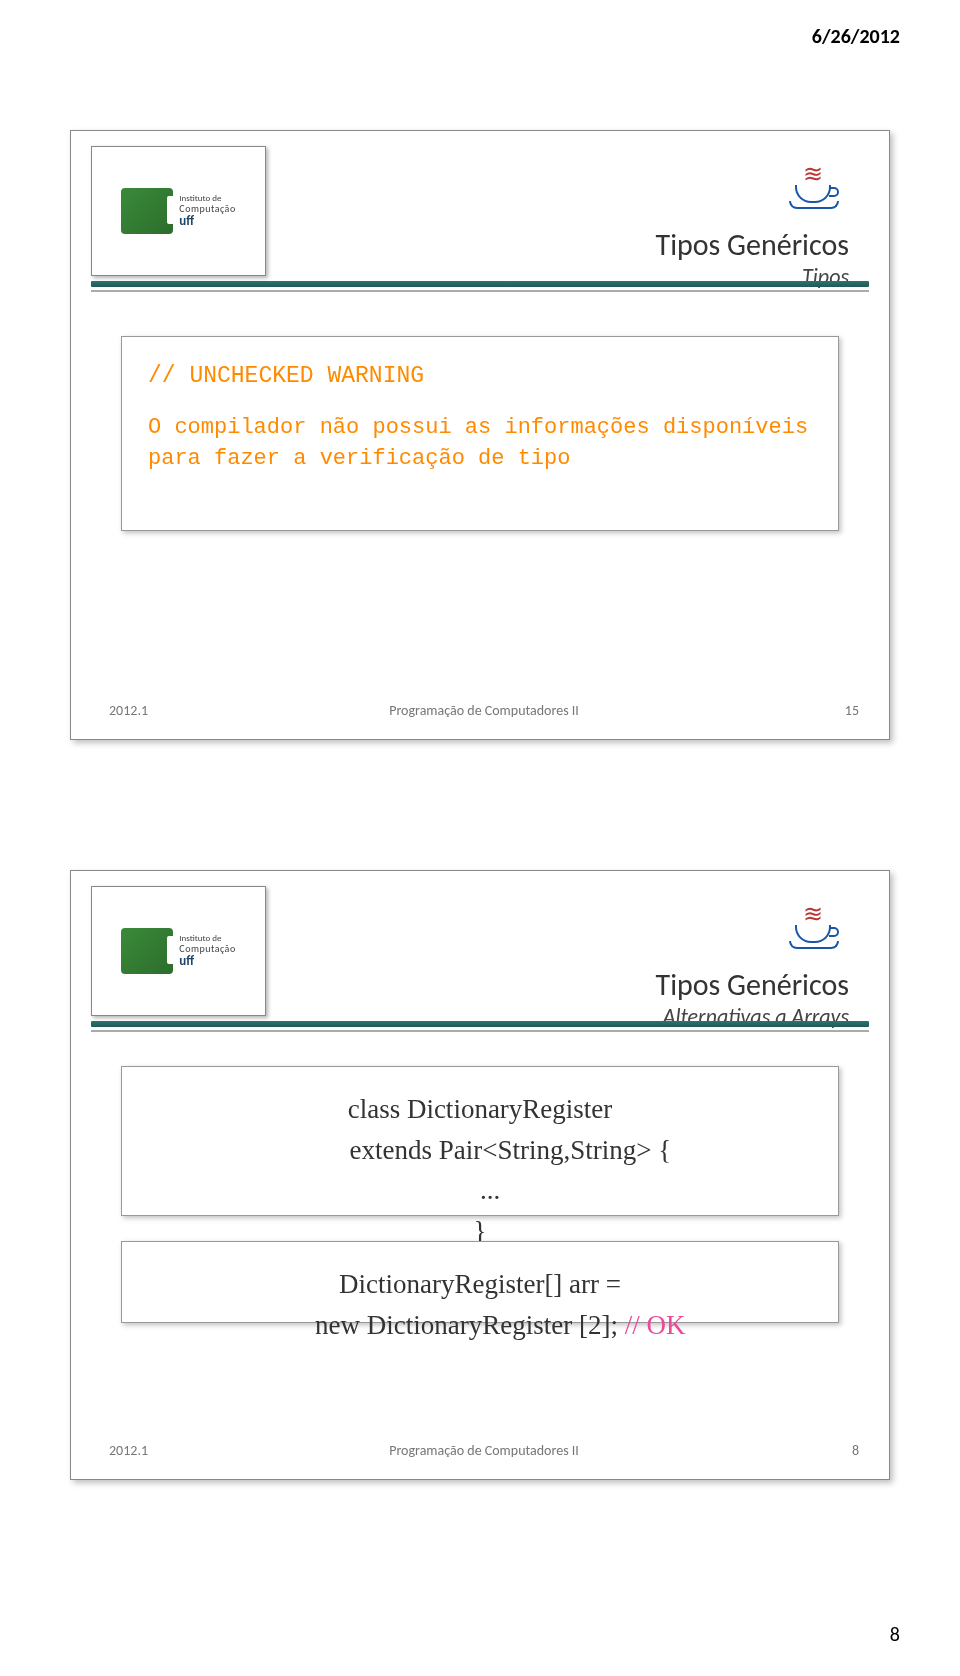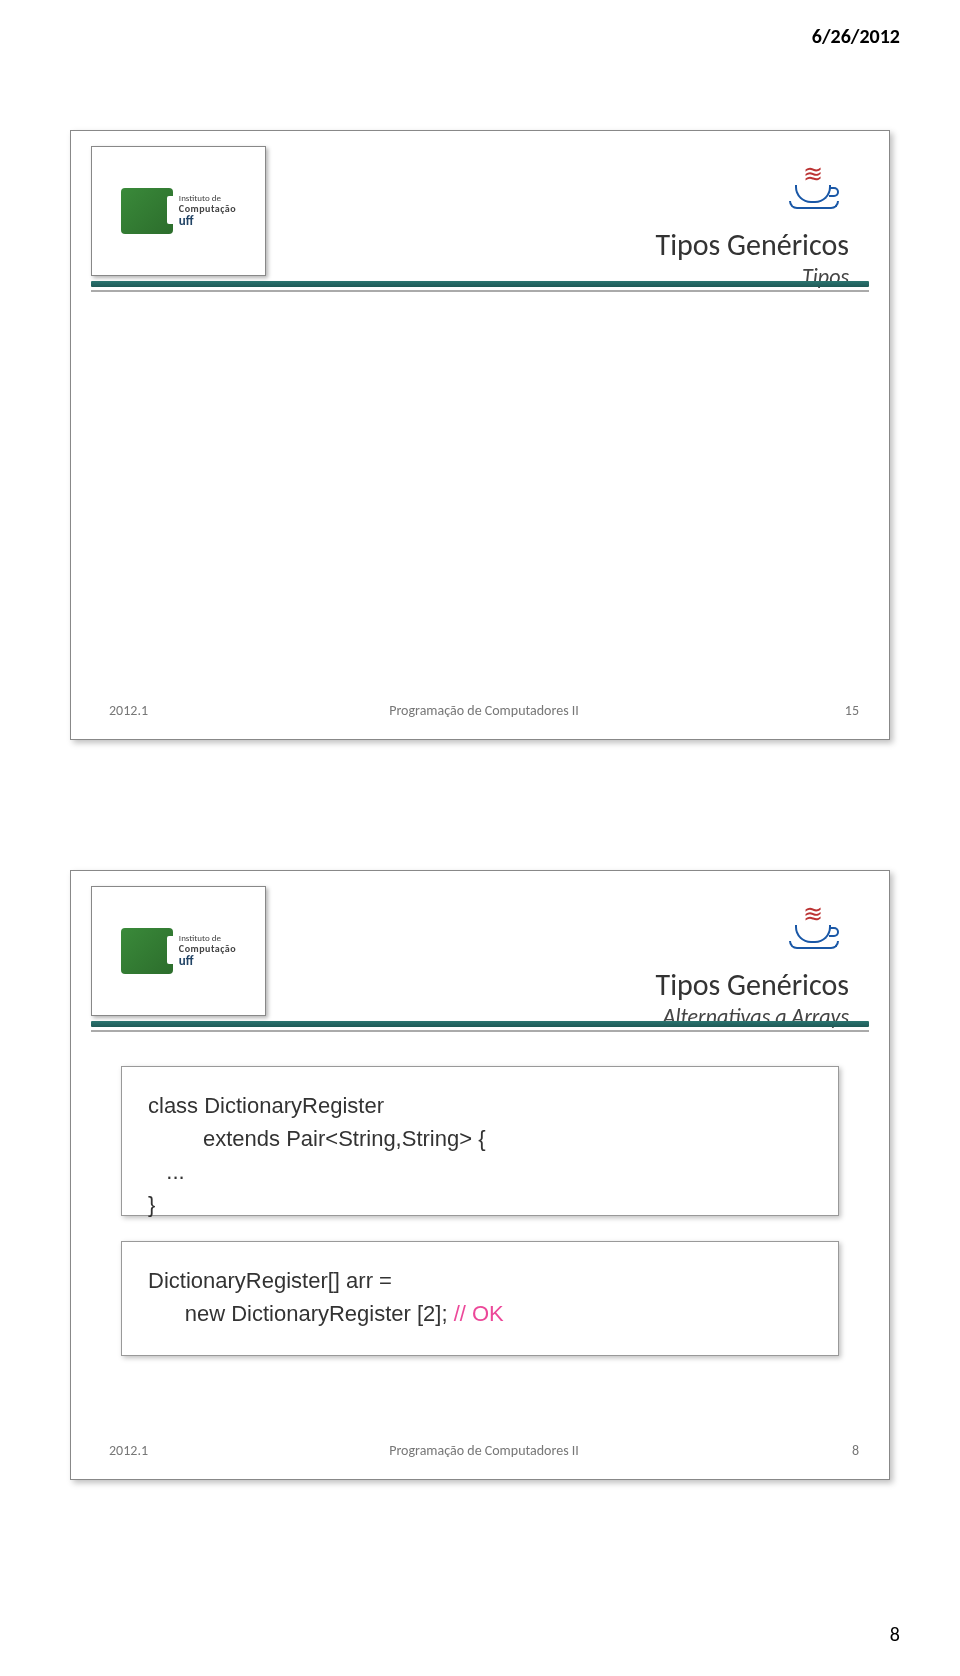--- a/index.html
+++ b/index.html
@@ -61,21 +61,21 @@
     background: linear-gradient(135deg, #3a8a3a 0%, #2c6d2c 100%);
     border-radius: 4px;
     position: relative;
   }
   .logo-swatch::after{
     content:""; position:absolute; right:-4px; top:8px; width:10px; height:28px;
     background:#fff; border-radius:2px;
   }
   .logo-text { font-size: 10px; line-height: 1.1; color:#444; }
   .logo-text .inst { font-size: 9px; }
-  .logo-text .comp { font-weight:bold; letter-spacing:0.5px; }
+  .logo-text .comp { font-weight:normal; letter-spacing:0.5px; }
   .logo-uff { font-size: 13px; color:#246; font-weight:bold; }
   .title-block {
     position: absolute;
     top: 40px;
     right: 40px;
     text-align: right;
   }
   .cup { position:relative; display:inline-block; width:60px; height:45px; margin-bottom:6px; }
   .cup .steam {
     position:absolute; left:14px; top:-12px; font-size:24px; color:#b33; letter-spacing:-4px;
@@ -125,38 +125,39 @@
     right: 50px;
     border: 1px solid #999;
     box-shadow: 2px 2px 5px rgba(0,0,0,0.25);
     background: #fff;
     padding: 22px 26px;
     font-size: 22px;
     line-height: 1.5;
   }
   .slide1 .content-box { top: 205px; height: 195px; }
   .slide2 .content-box.box-a { top: 195px; height: 150px; }
-  .slide2 .content-box.box-b { top: 370px; height: 115px; }
+  .slide2 .content-box.box-b { top: 370px; height: 82px; }
   .code-orange {
     font-family: Consolas, "Courier New", monospace;
     color: #ff8a00;
     font-size: 23px;
   }
   .body-text {
     font-family: Consolas, "Courier New", monospace;
     color: #ff8a00;
     font-size: 22px;
     margin-top: 18px;
     line-height: 1.45;
   }
   .mono {
-    font-family: Liberation Sans, sans-serif;
-    font-size: 22px;
+    font-family: Liberation Serif, serif;
+    font-size: 27px;
     color: #333;
     white-space: pre;
+    text-align: center;
   }
   .comment-green {
     color: #ec4899;
   }
   .slide-footer {
     position: absolute;
     left: 30px;
     right: 30px;
     bottom: 20px;
     font-size: 14px;
@@ -195,20 +196,24 @@
       </div>
       <div class="title-main">Tipos Genéricos</div>
       <div class="title-sub">Tipos</div>
     </div>
   </div>
   <div class="rule-group">
     <div class="rule-teal"></div>
     <div class="rule-gray"></div>
   </div>
 
+  <div class="content-box">
+    <div class="code-orange">// UNCHECKED WARNING</div>
+    <div class="body-text">O compilador não possui as informações disponíveis para fazer a verificação de tipo</div>
+  </div>
 
   <div class="slide-footer">
     <span class="f-left">2012.1</span>
     <span class="f-center">Programação de Computadores II</span>
     <span class="f-right">15</span>
   </div>
 </div>
 
 <div class="slide slide2">
   <div class="slide-header">

